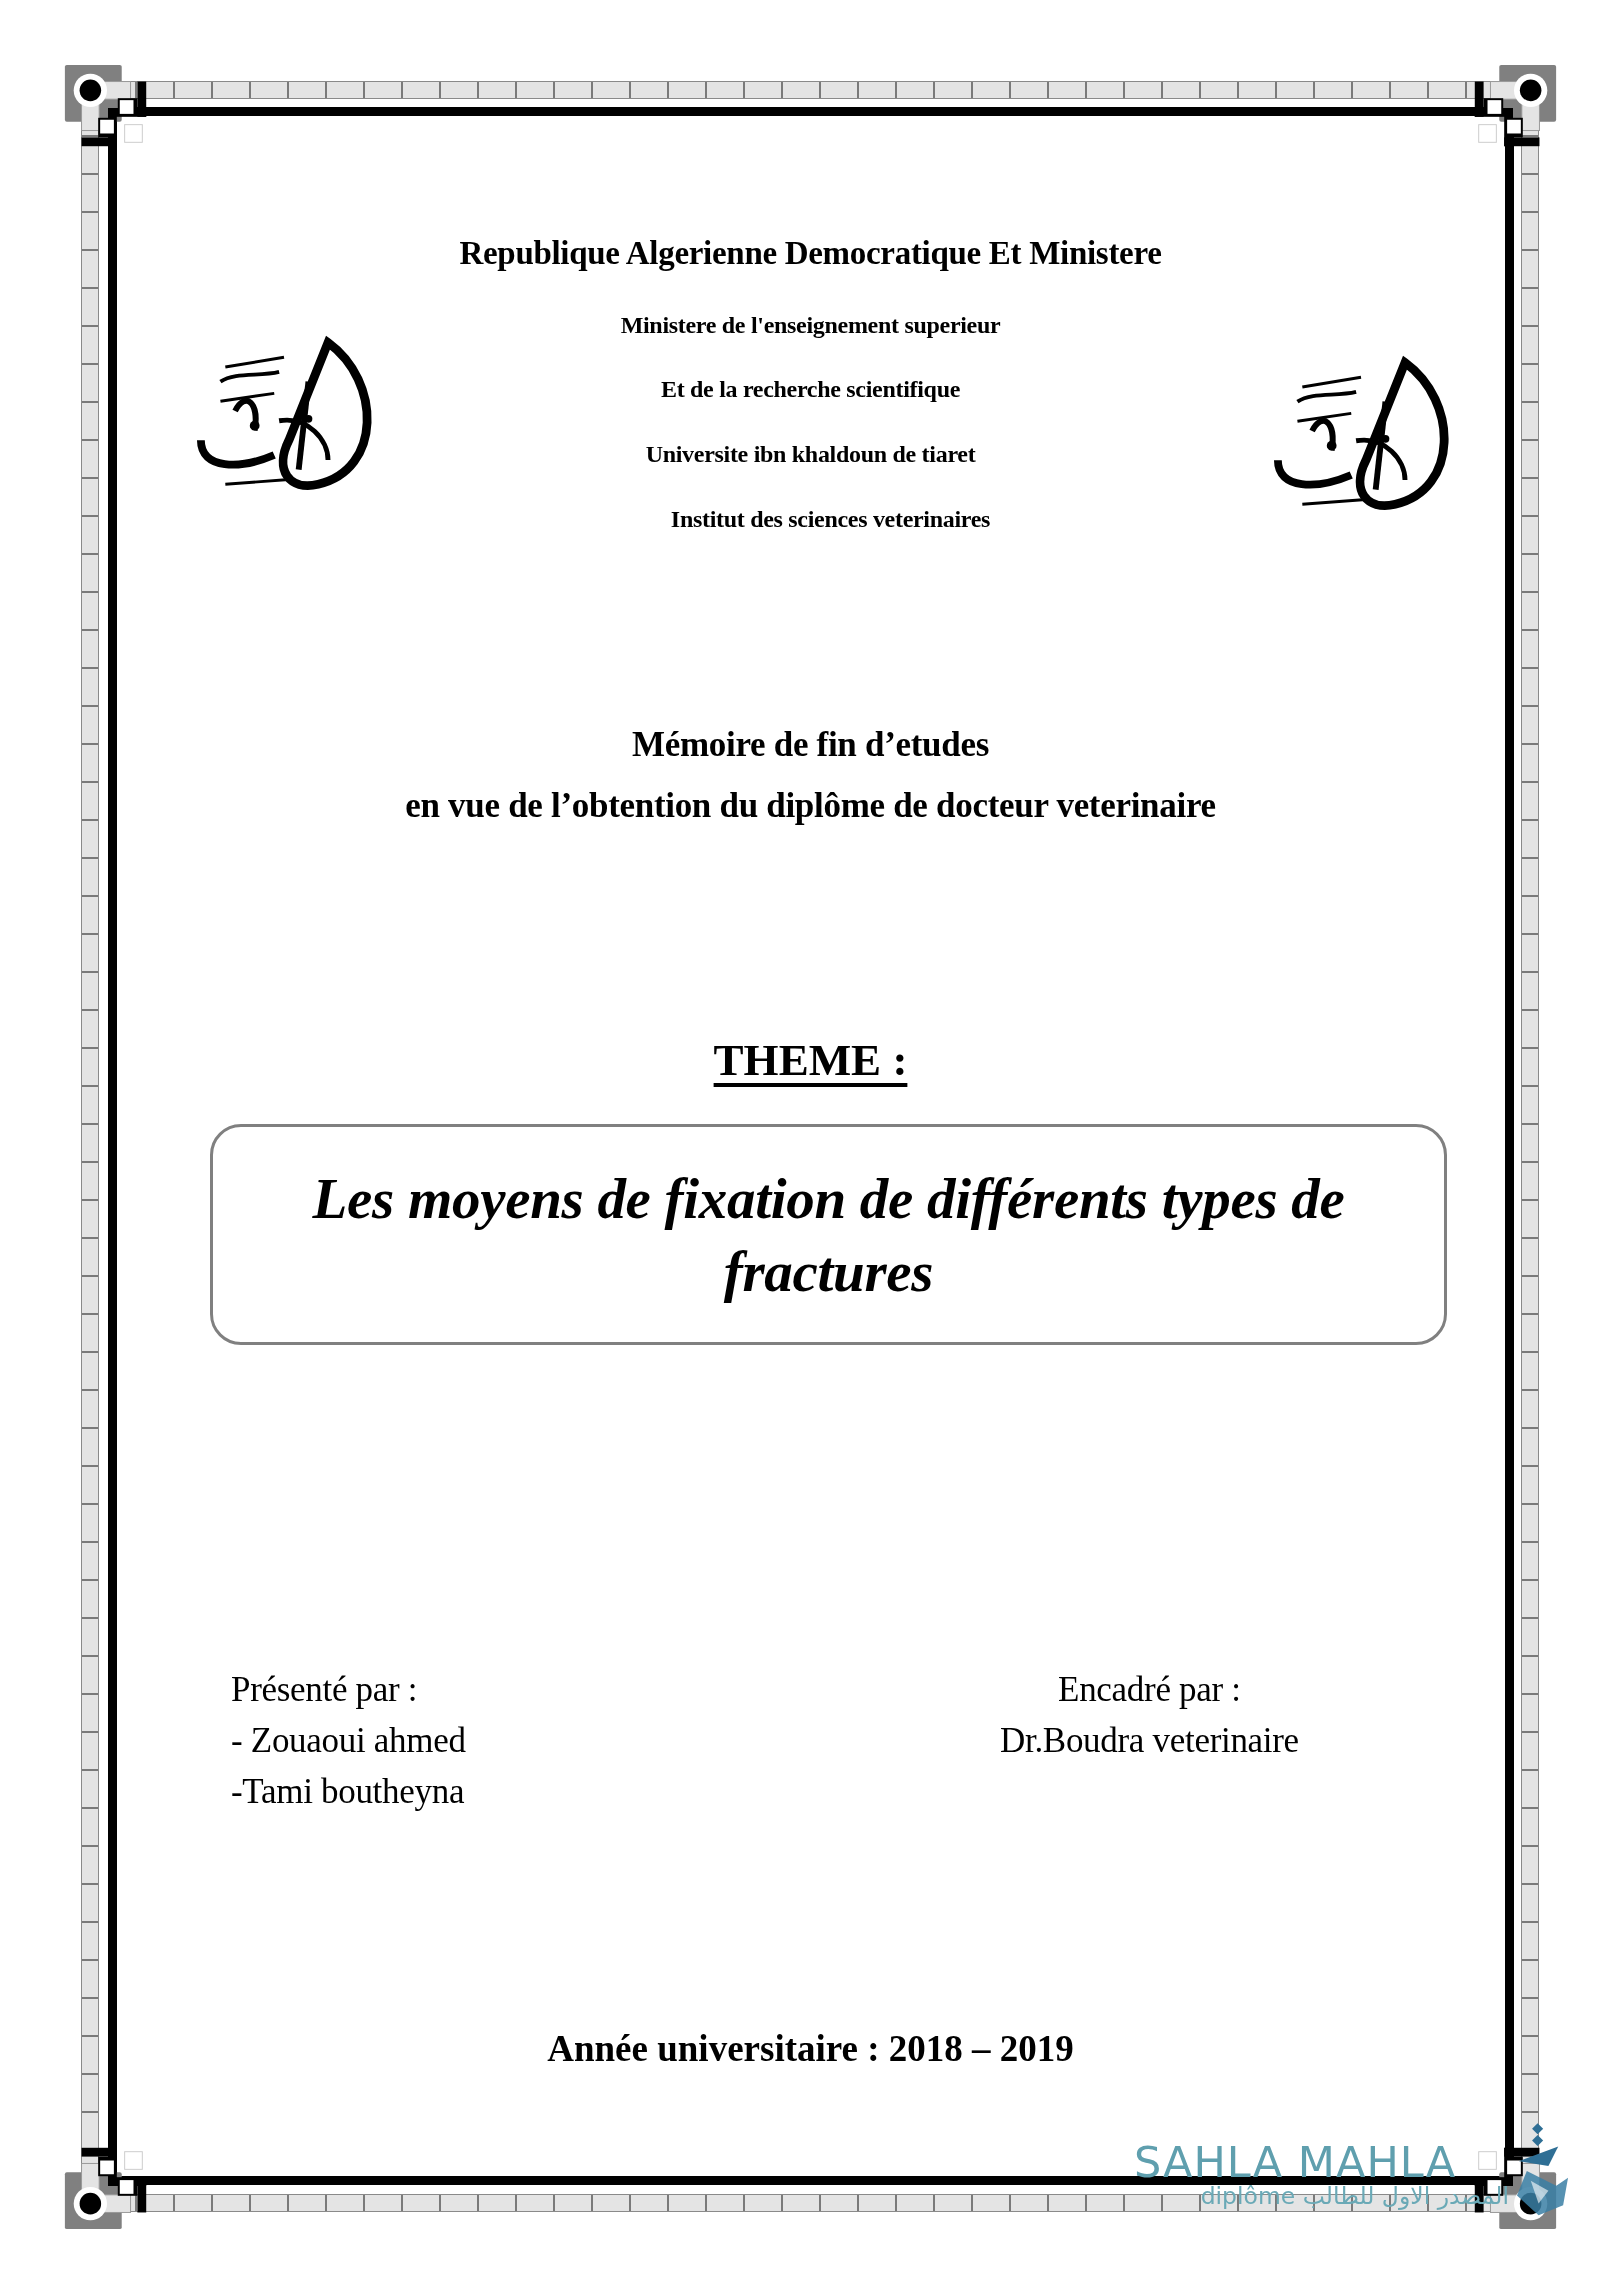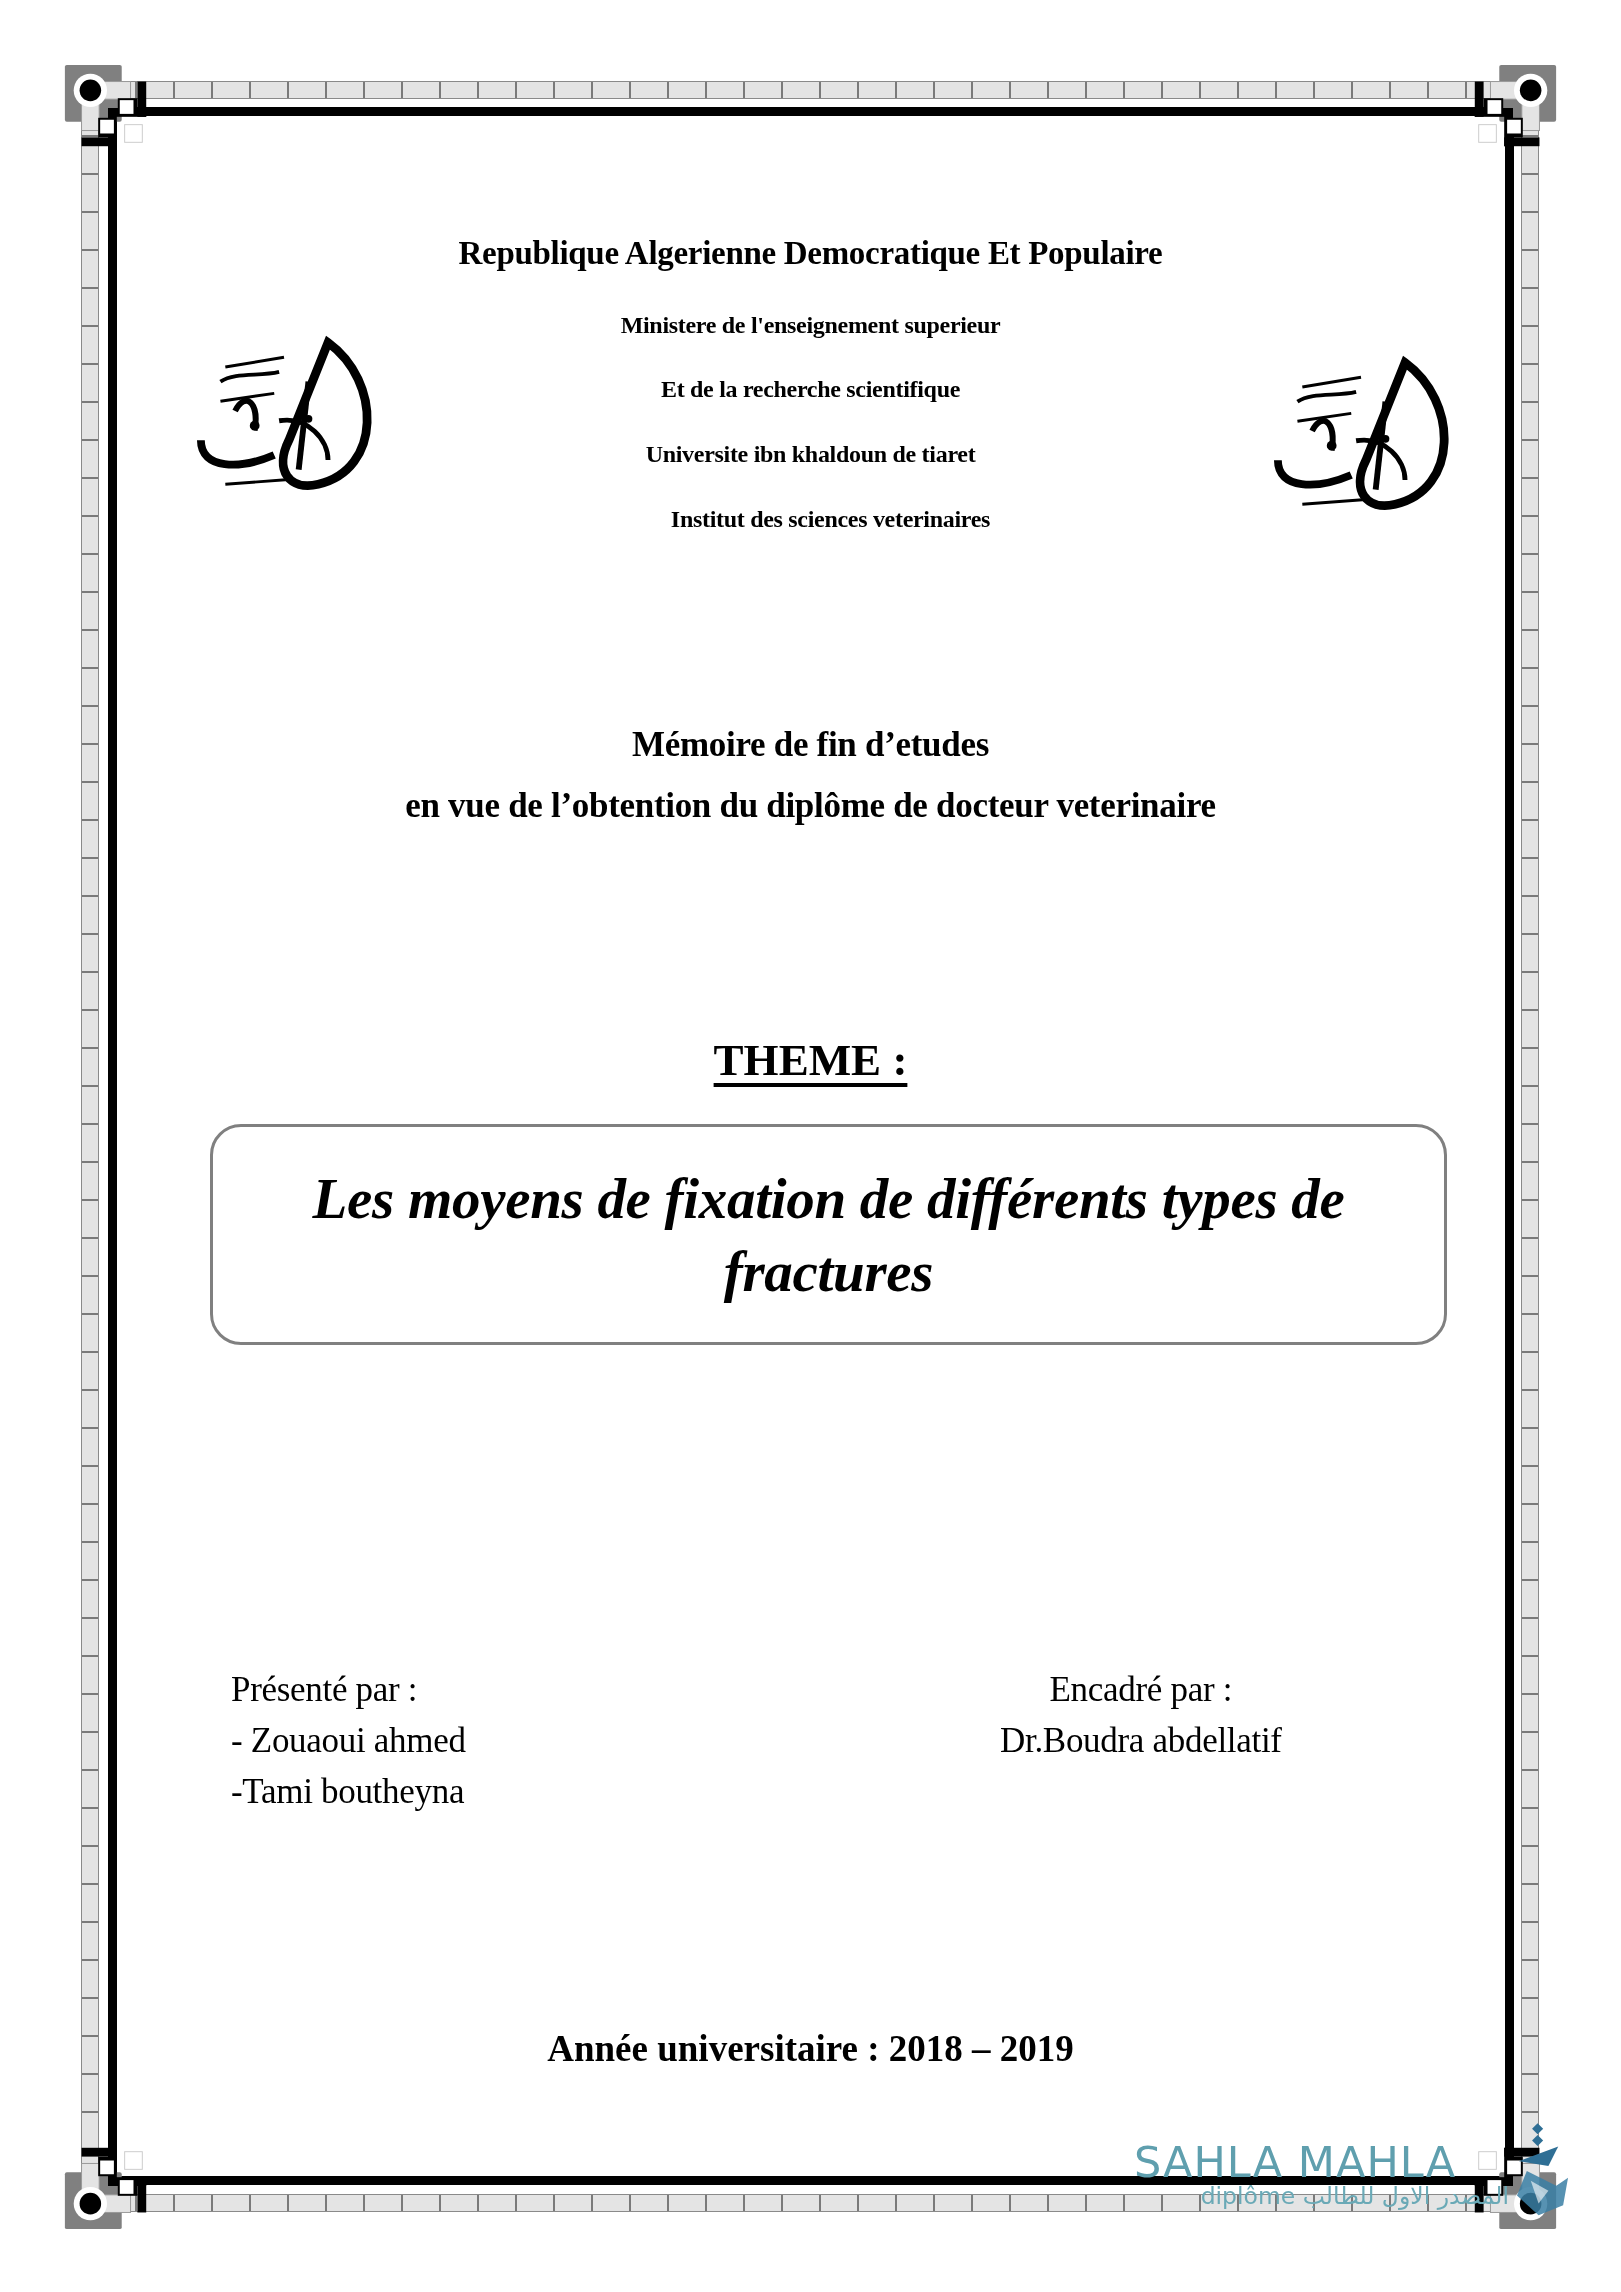--- a/index.html
+++ b/index.html
@@ -113,21 +113,21 @@
     <rect x="60" y="40" width="20" height="10" fill="#000"></rect>
     <rect x="40" y="60" width="10" height="20" fill="#000"></rect>
     <rect x="62" y="42" width="14" height="14" fill="#fff"></rect>
     <rect x="42" y="62" width="14" height="14" fill="#fff"></rect>
     <rect x="67" y="67" width="18" height="18" fill="#fff" stroke="#ccc"></rect>
     <circle cx="32" cy="32" r="17" fill="#fff"></circle>
     <circle cx="32" cy="32" r="11" fill="#000"></circle>
   </svg>
 </div>
 
-<div class="center hdr-main">Republique Algerienne Democratique Et Populaire</div>
+<div class="center hdr-main">Republique Algerienne Democratique Et Ministere</div>
 <div class="center hdr-sub" style="top:312px;">Ministere de l'enseignement superieur</div>
 <div class="center hdr-sub" style="top:376px;">Et de la recherche scientifique</div>
 <div class="center hdr-sub" style="top:441px;">Universite ibn khaldoun de tiaret</div>
 <div class="center hdr-sub" style="top:506px;padding-left:20px;">Institut des sciences  veterinaires</div>
 
 <svg class="logo" style="left:181px; top:323px;" width="206" height="176" viewBox="0 0 210 180">
   <path d="M150 20 C 205 60, 205 150, 140 165 C 110 172, 95 150, 110 120 L 150 20 Z" fill="none" stroke="#000" stroke-width="9"></path>
   <path d="M130 60 L 120 150" stroke="#000" stroke-width="6"></path>
   <path d="M100 100 C 130 95, 150 120, 150 140" fill="none" stroke="#000" stroke-width="5"></path>
   <path d="M20 120 C 20 150, 60 150, 95 135" fill="none" stroke="#000" stroke-width="8"></path>
@@ -165,21 +165,21 @@
   <div class="theme-title">Les moyens de fixation de différents types de fractures</div>
 </div>
 
 <div class="people" style="left:231px; top:1664px;">
   <div>Présenté par :</div>
   <div>- Zouaoui ahmed</div>
   <div>-Tami boutheyna</div>
 </div>
 <div class="people" style="left:1000px; top:1664px;text-align:center;">
   <div>Encadré par :</div>
-  <div>Dr.Boudra abdellatif</div>
+  <div>Dr.Boudra veterinaire</div>
 </div>
 
 <div class="center annee">Année universitaire : 2018 – 2019</div>
 
 <div class="wm-latin">SAHLA MAHLA</div>
 <div class="wm-arabic">المصدر الاول للطالب diplôme</div>
 <svg class="wm-icon" width="69" height="108" viewBox="0 0 70 110">
   <rect x="25" y="8" width="8" height="8" fill="#2f6f95" transform="rotate(45 29 12)"></rect>
   <rect x="25" y="20" width="8" height="8" fill="#2f6f95" transform="rotate(45 29 24)"></rect>
   <path d="M10 45 L 50 30 L 40 50 Z" fill="#2f6f95"></path>

